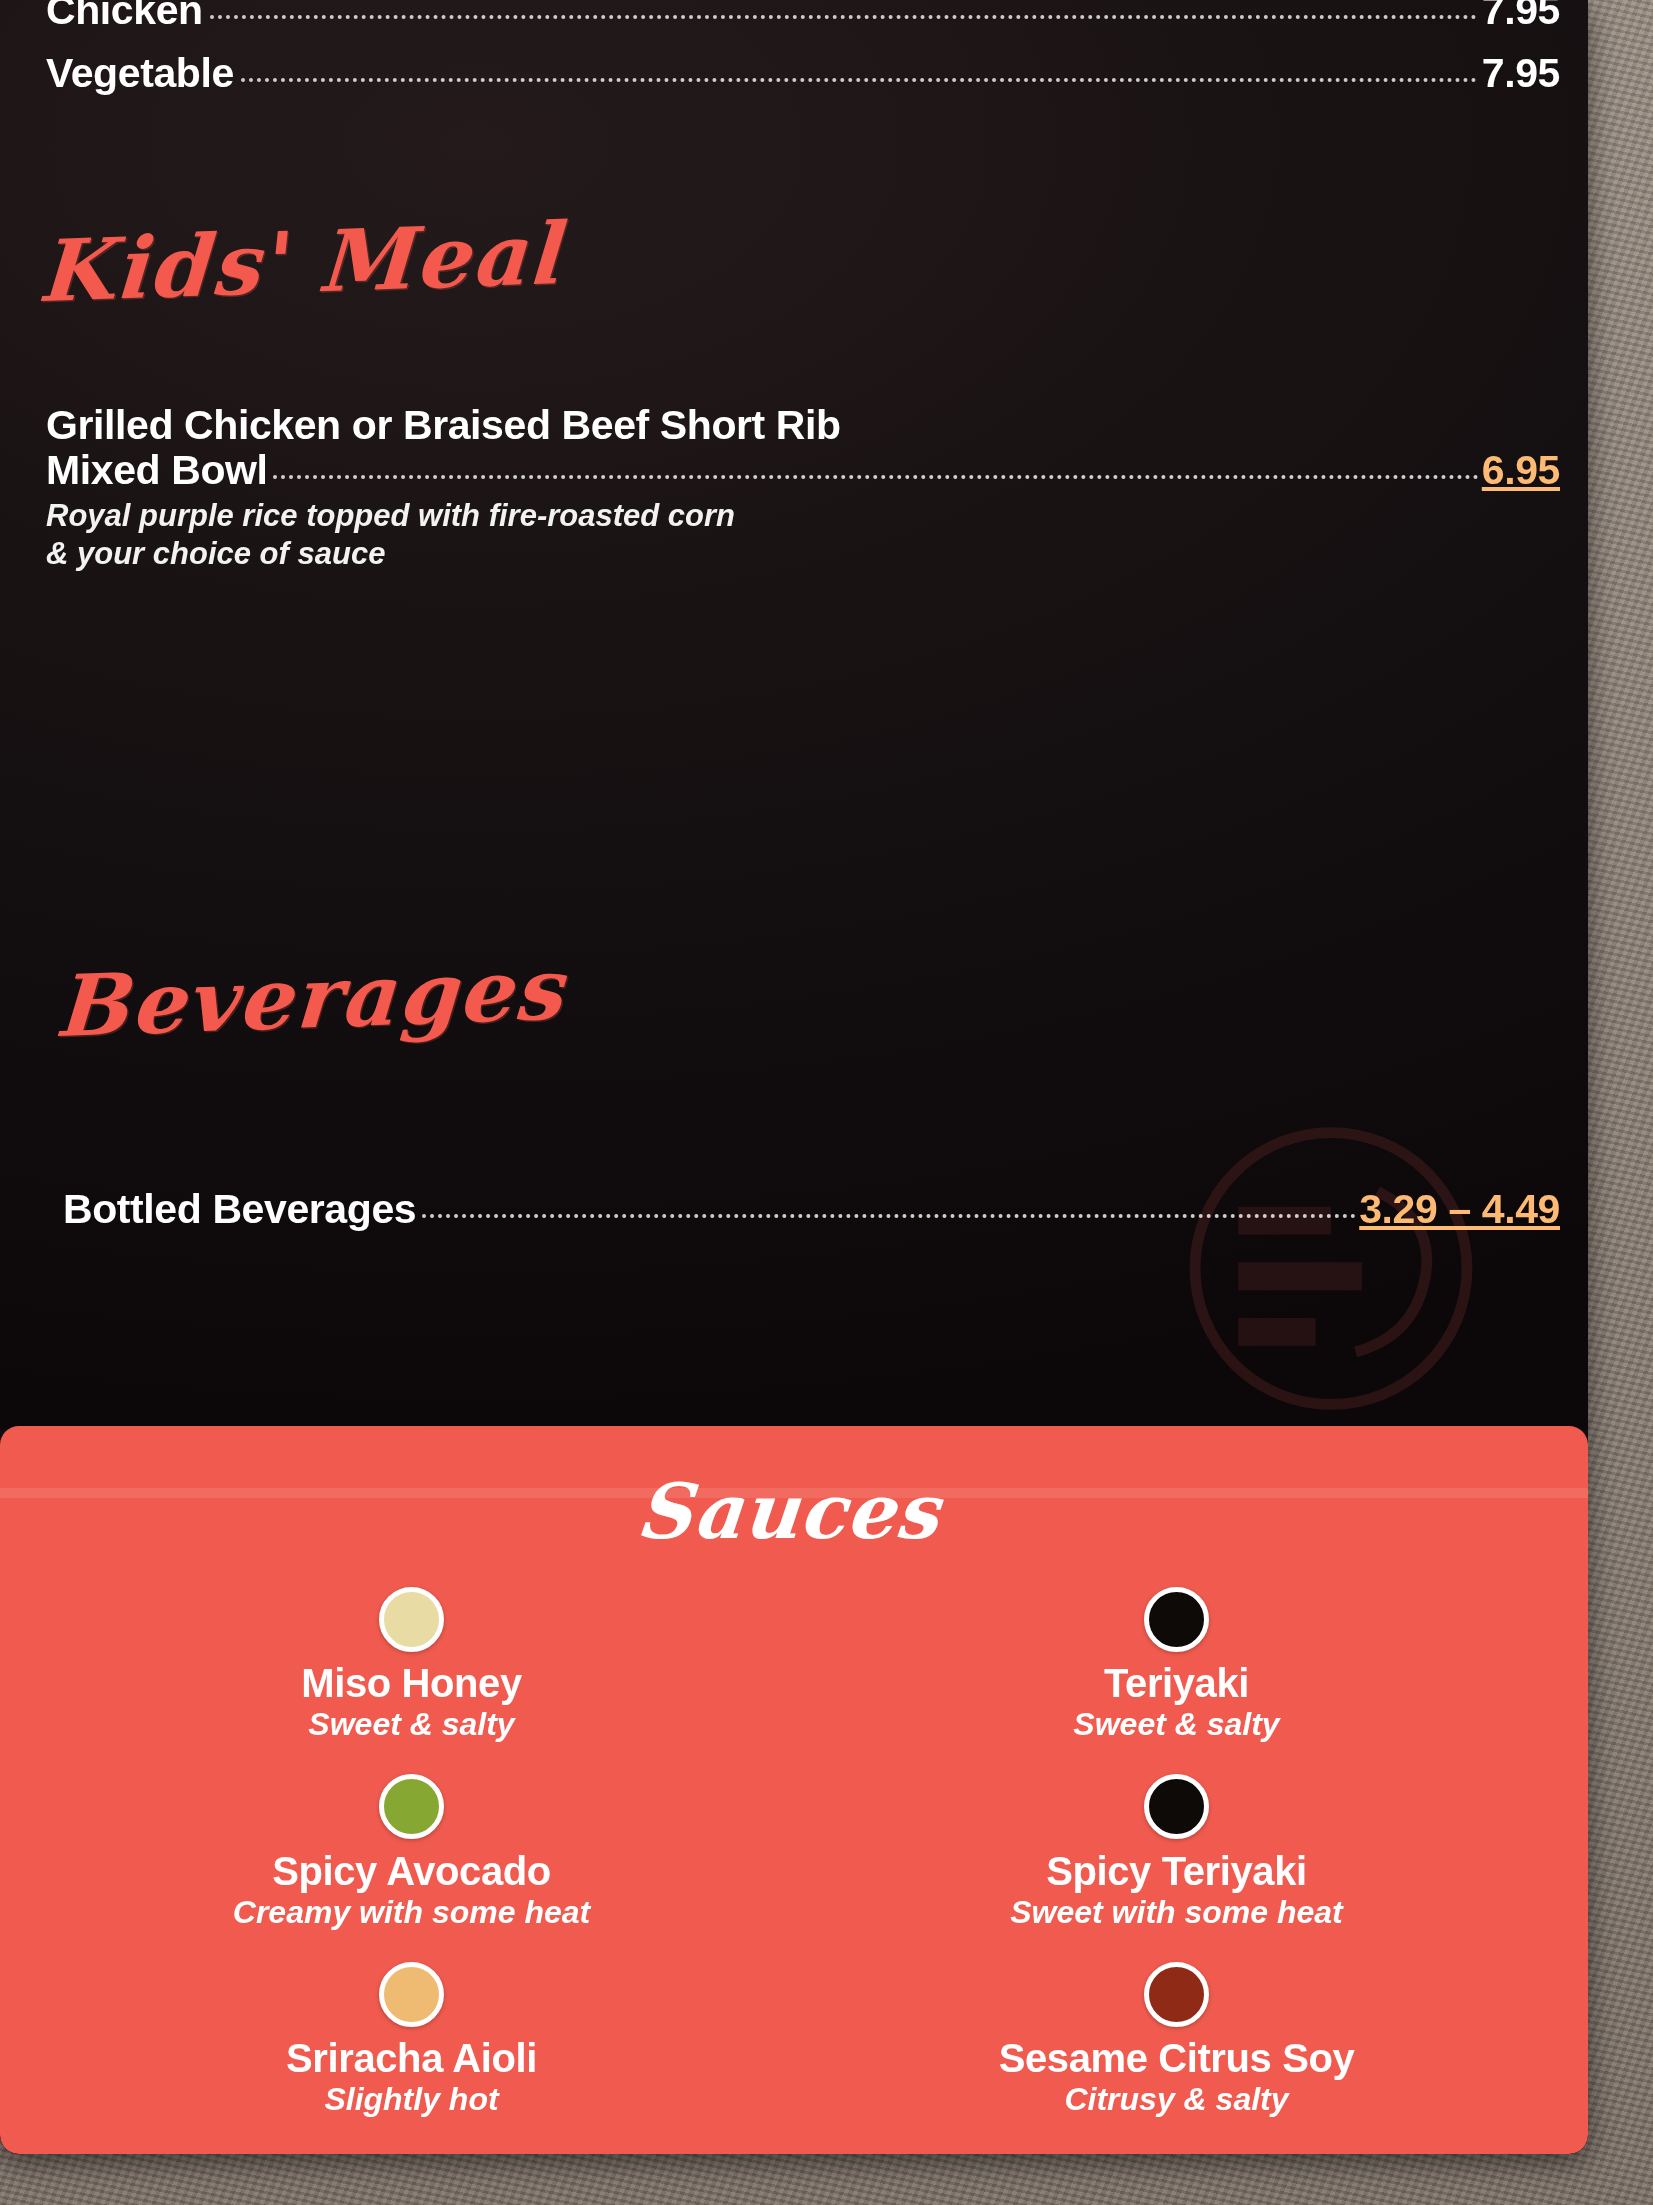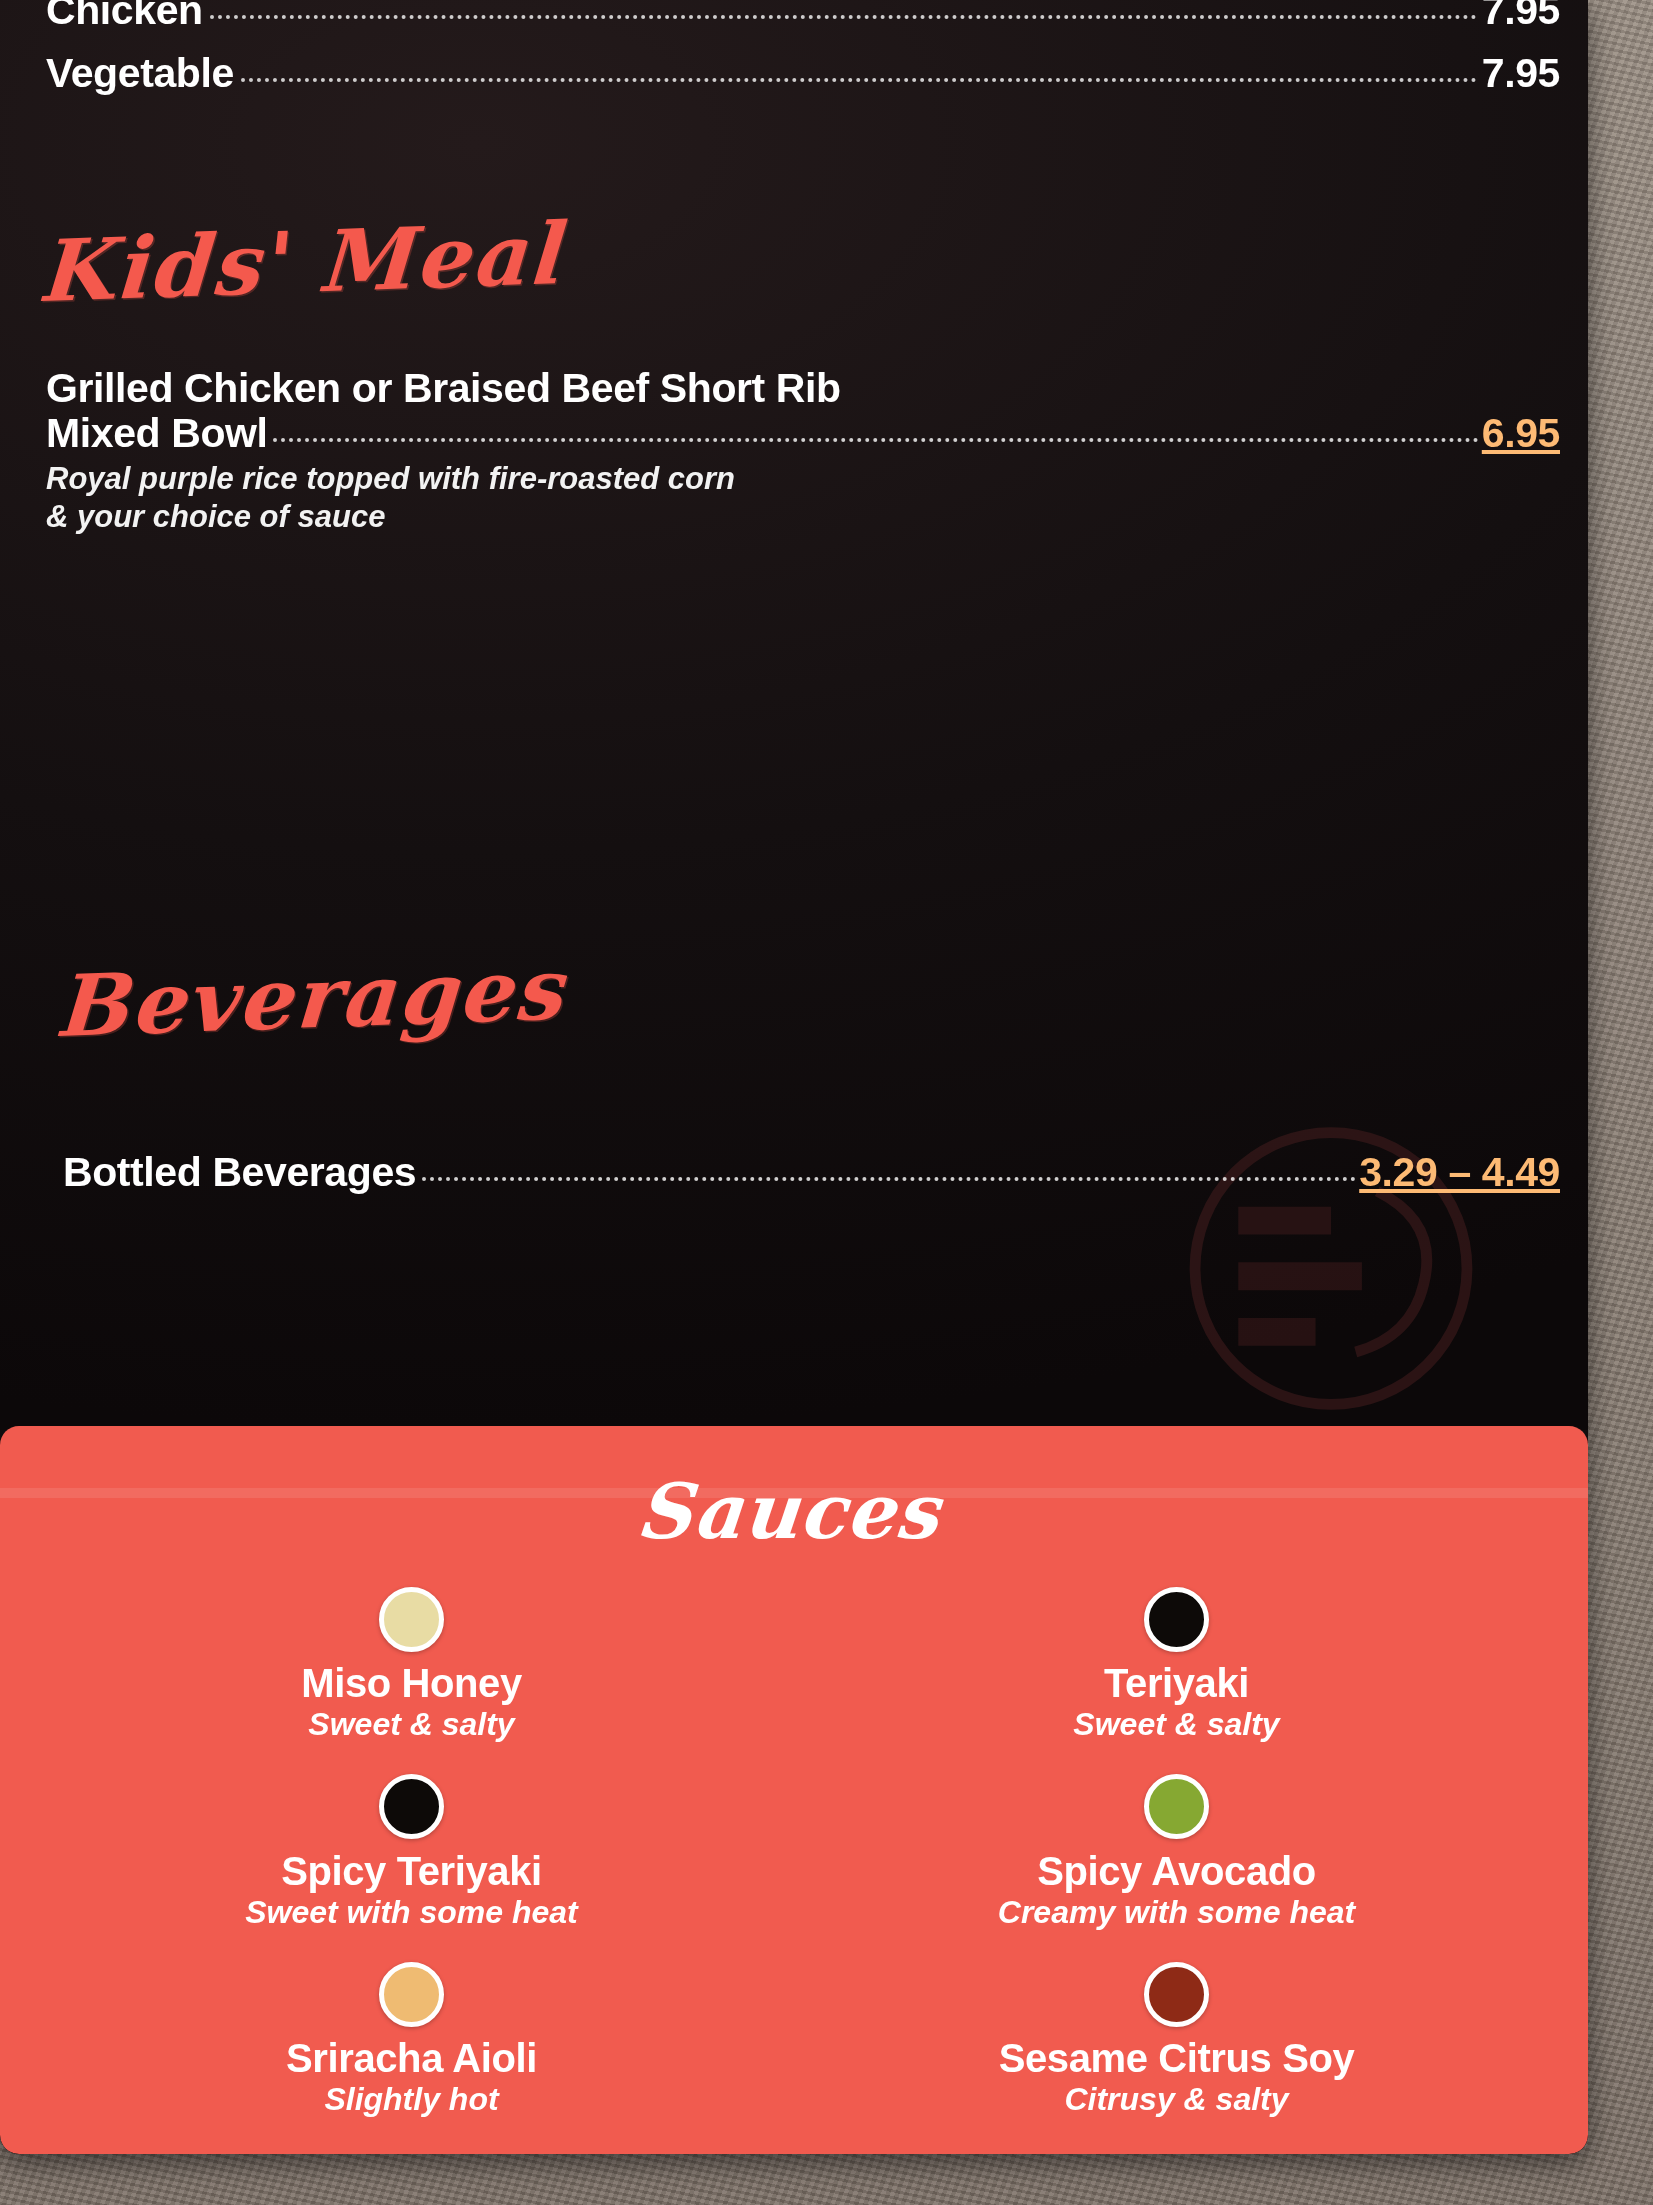--- a/index.html
+++ b/index.html
@@ -108,21 +108,21 @@
     font-style: italic;
     font-weight: bold;
     font-size: 85px;
     letter-spacing: 1.5px;
     transform: skewX(-8deg) rotate(-2deg);
     transform-origin: left center;
     text-shadow: 1.5px 1.5px 0 rgba(244,89,77,0.25);
   }
 
   
-  .item { margin-bottom: 10.3px; }
+  .item { margin-bottom: 10.3px; margin-top: 37px; }
   .item-title-line {
     color: #fff;
     font-weight: bold;
     font-size: 41px;
     letter-spacing: -0.4px;
     line-height: 1.02;
   }
   .item-row {
     display: flex;
     align-items: baseline;
@@ -308,32 +308,32 @@
         <div class="sauce-desc">Sweet &amp; salty</div>
       </div>
 
       <div class="sauce">
         <div class="dot" style="background:#0d0a08;"></div>
         <div class="sauce-name">Teriyaki</div>
         <div class="sauce-desc">Sweet &amp; salty</div>
       </div>
 
       <div class="sauce">
+        <div class="dot" style="background:#86a832;"></div>
+        <div class="sauce-name">Spicy Avocado</div>
+        <div class="sauce-desc">Creamy with some heat</div>
+      </div>
+
+      <div class="sauce">
         <div class="dot" style="background:#0d0a08;"></div>
         <div class="sauce-name">Spicy Teriyaki</div>
         <div class="sauce-desc">Sweet with some heat</div>
       </div>
 
       <div class="sauce">
-        <div class="dot" style="background:#86a832;"></div>
-        <div class="sauce-name">Spicy Avocado</div>
-        <div class="sauce-desc">Creamy with some heat</div>
-      </div>
-
-      <div class="sauce">
         <div class="dot" style="background:#efbb72;"></div>
         <div class="sauce-name">Sriracha Aioli</div>
         <div class="sauce-desc">Slightly hot</div>
       </div>
 
       <div class="sauce">
         <div class="dot" style="background:#8e2a16;"></div>
         <div class="sauce-name">Sesame Citrus Soy</div>
         <div class="sauce-desc">Citrusy &amp; salty</div>
       </div>

